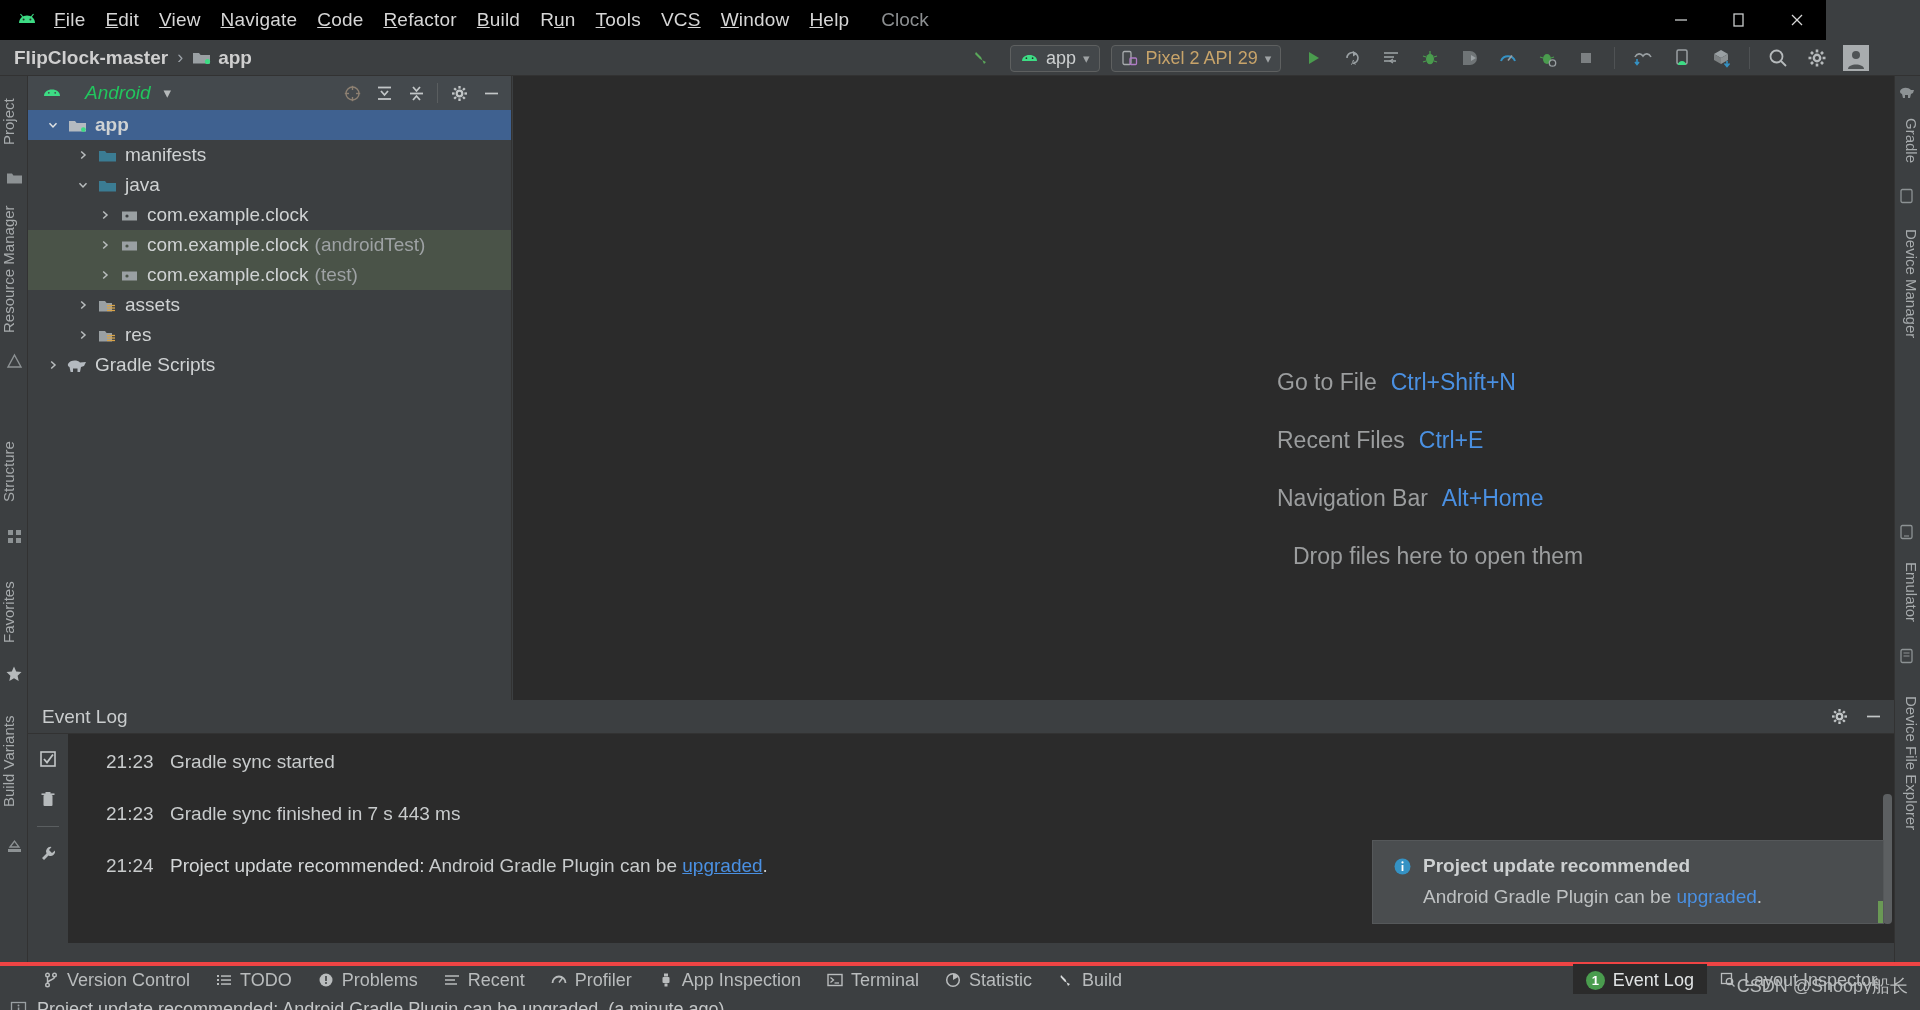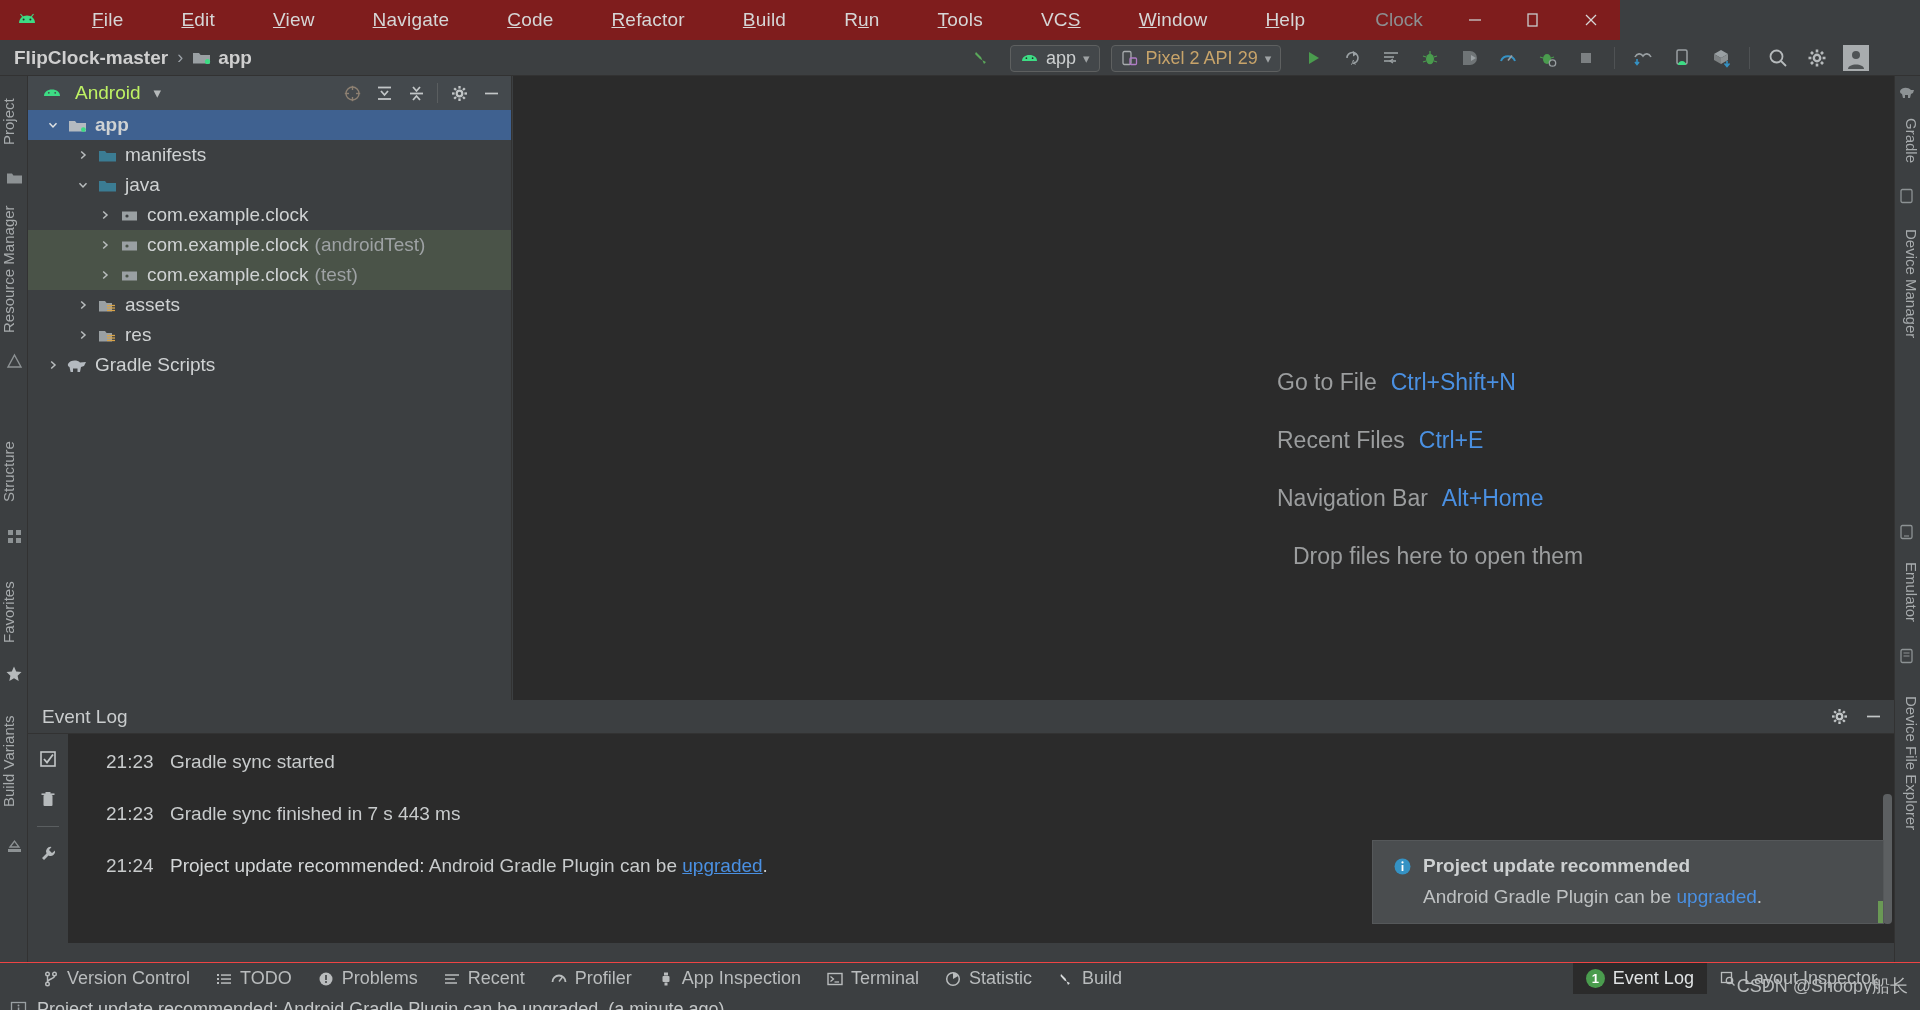--- a/index.html
+++ b/index.html
@@ -7,22 +7,22 @@
     width: 1920px; height: 1010px;
     background: #3c3f41;
     font-family: "Liberation Sans", sans-serif;
     color: #bbbbbb;
     overflow: hidden;
   }
   body { position: relative; }
 
   
   #menubar {
-    position: absolute; left: 0; top: 0; width: 1620px; height: 40px;
-    background: #7f1d1d; display: flex; align-items: center; gap: 38px;
+    position: absolute; left: 0; top: 0; width: 1826px; height: 40px;
+    background: #000000; display: flex; align-items: center;
   }
   #menubar .logo { width: 34px; margin-left: 10px; display: flex; justify-content: center; }
   .menu-item {
     font-size: 19px; color: #d6d6d6; padding: 3px 10px; white-space: nowrap;
     letter-spacing: .2px;
   }
   .menu-item .mn { text-decoration: underline; }
   #menubar .window-title { font-size: 19px; color: #8c8f91; margin-left: 22px; }
   #winctl { position: absolute; right: 0; top: 0; height: 40px; display: flex; }
   #winctl .wbtn { width: 58px; height: 40px; display: flex; align-items: center; justify-content: center; }
@@ -69,21 +69,21 @@
   .rstripe-icon { position: absolute; right: 4px; width: 19px; height: 19px; display:flex; align-items:center; justify-content:center; }
 
   
   #project-panel {
     position: absolute; left: 28px; top: 76px; width: 484px; height: 624px;
     background: #3c3f41; border-right: 1px solid #323232;
   }
   #project-header {
     height: 34px; background: #44494d; display: flex; align-items: center; padding: 0 6px 0 14px;
   }
-  #project-header .ph-title { font-size: 19px; color: #bef264; margin-left: 13px; }
+  #project-header .ph-title { font-size: 19px; color: #22c55e; margin-left: 23px; font-style: italic; }
   #project-header .ph-caret { margin-left: 13px; }
   #project-header .ph-actions { margin-left: auto; display: flex; align-items: center; gap: 4px; }
   .ph-btn { width: 28px; height: 26px; display: flex; align-items: center; justify-content: center; }
   #tree { background: #3c3f41; height: 590px; position: relative; overflow: hidden; }
   .tree-row { height: 30px; display: flex; align-items: center; font-size: 19px; color: #cfd2d3; white-space: nowrap; }
   .tree-row.sel { background: #3f6190; }
   .tree-row.test { background: #4a5348; }
   .tw { width: 22px; display: flex; align-items: center; justify-content: center; flex: none; }
   .ticon { width: 26px; display: flex; align-items: center; justify-content: center; flex: none; margin-right: 5px; }
   .tlabel-bold { font-weight: bold; }
@@ -125,21 +125,21 @@
   }
   #balloon .b-row1 { display: flex; align-items: center; padding: 14px 0 0 20px; gap: 11px; }
   #balloon .b-title { font-size: 19px; font-weight: bold; color: #cdd0d1; }
   #balloon .b-row2 { font-size: 19px; color: #bfc2c3; padding: 9px 0 0 50px; }
   #balloon .b-link { color: #4a90e2; }
   #balloon-accent { position: absolute; right: 0; bottom: 0; width: 5px; height: 22px; background: #6a9955; }
 
   
   #bottombar {
     position: absolute; left: 0; top: 962px; width: 1920px; height: 32px;
-    background: #3c3f41; border-top: 1px solid #ef4444; display: flex; align-items: center;
+    background: #3c3f41; border-top: 4px solid #ef4444; display: flex; align-items: center;
   }
   .btab { display: flex; align-items: center; gap: 8px; padding: 0 13px; height: 32px; font-size: 18px; color: #b9bcbd; white-space: nowrap; }
   .btab.active { background: #2b2b2b; color: #e0e3e4; }
   .badge { width: 19px; height: 19px; border-radius: 50%; background: #4a9c4e; color: #fff; font-size: 13px; display: flex; align-items: center; justify-content: center; font-weight: bold; }
 
   
   #statusbar {
     position: absolute; left: 0; top: 994px; width: 1920px; height: 30px;
     background: #3c3f41; display: flex; align-items: center; padding-left: 10px;
   }

